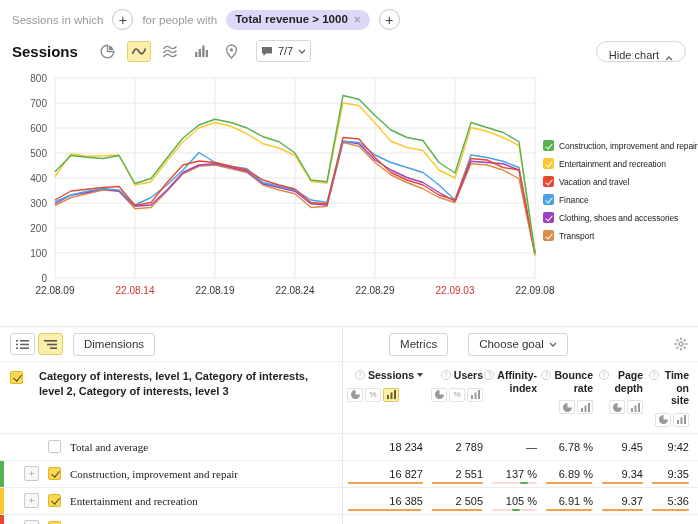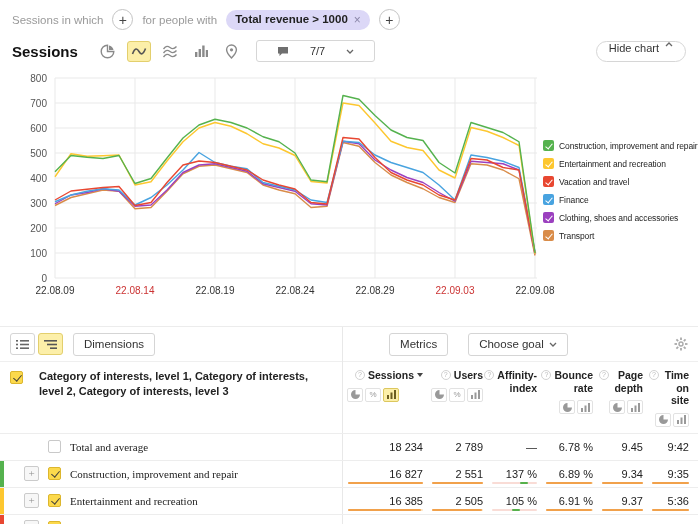--- a/index.html
+++ b/index.html
@@ -17,24 +17,24 @@
   .chip .x { color:#8a86a8; font-weight:normal; font-size:12px; cursor:pointer; }
 
   
   .chart-header { display:flex; align-items:center; padding:8px 12px 4px 12px; }
   .chart-title { font-size:15px; font-weight:bold; color:#111; }
   .ctype-group { display:flex; align-items:center; gap:7px; margin-left:18px; }
   .ctype { width:24px; height:21px; border:1px solid transparent; border-radius:3px;
     display:flex; align-items:center; justify-content:center; cursor:pointer; }
   .ctype.active { background:#fcefa9; border-color:#e3cf6d; }
   .seg-dd { margin-left:12px; border:1px solid #d6d6d6; border-radius:3px; height:22px;
-    display:flex; align-items:center; gap:21px; padding:0 20px; font-size:11px; color:#333;
+    display:flex; align-items:center; gap:5px; padding:0 4px; font-size:11px; color:#333;
     cursor:pointer; background:#fff; }
   .hide-chart { margin-left:auto; border:1px solid #d6d6d6; border-radius:12px; height:21px;
-    display:flex; align-items:flex-start; gap:6px; padding:0 12px; font-size:11px; color:#333;
+    display:flex; align-items:flex-end; gap:6px; padding:0 12px; font-size:11px; color:#333;
     background:#fff; cursor:pointer; }
 
   
   .chart-wrap { position:relative; height:238px; }
   .chart-wrap svg.main { position:absolute; left:0; top:0; }
   .legend { position:absolute; left:543px; top:74px; width:155px; }
   .legend-item { display:flex; align-items:center; gap:5px; margin-bottom:7px;
     font-size:8.5px; letter-spacing:-0.1px; color:#222; white-space:nowrap; }
   .legend-box { width:11px; height:11px; border-radius:2px; position:relative; flex:0 0 11px;
     cursor:pointer; }

